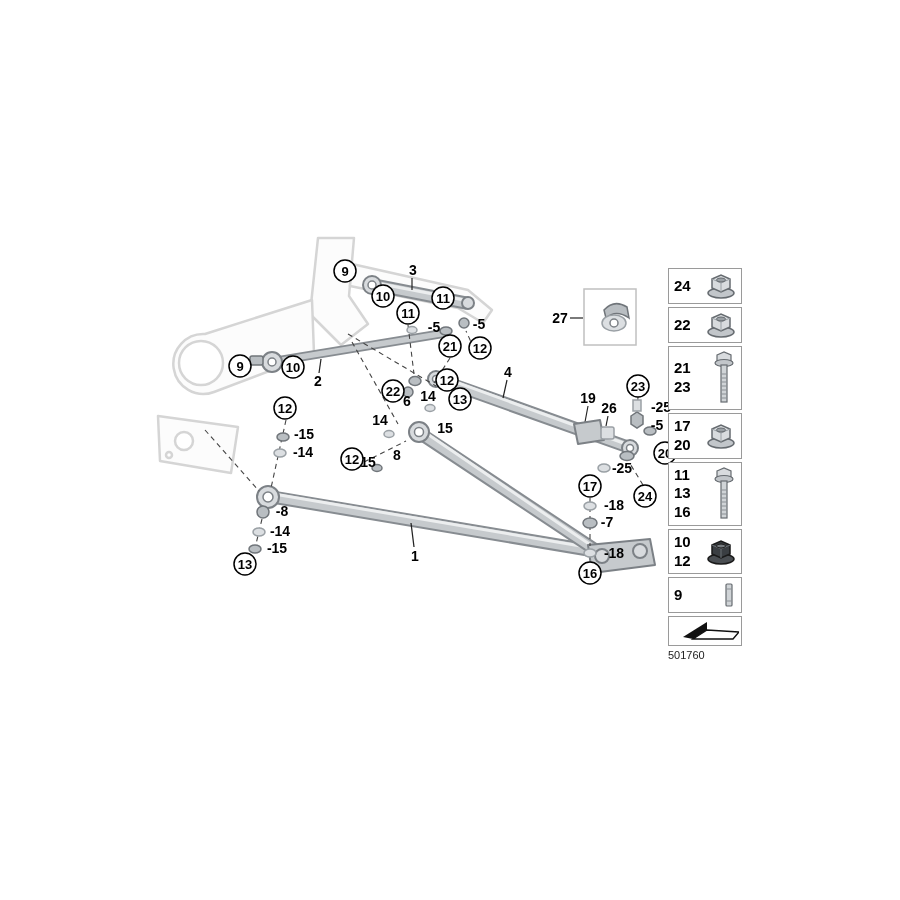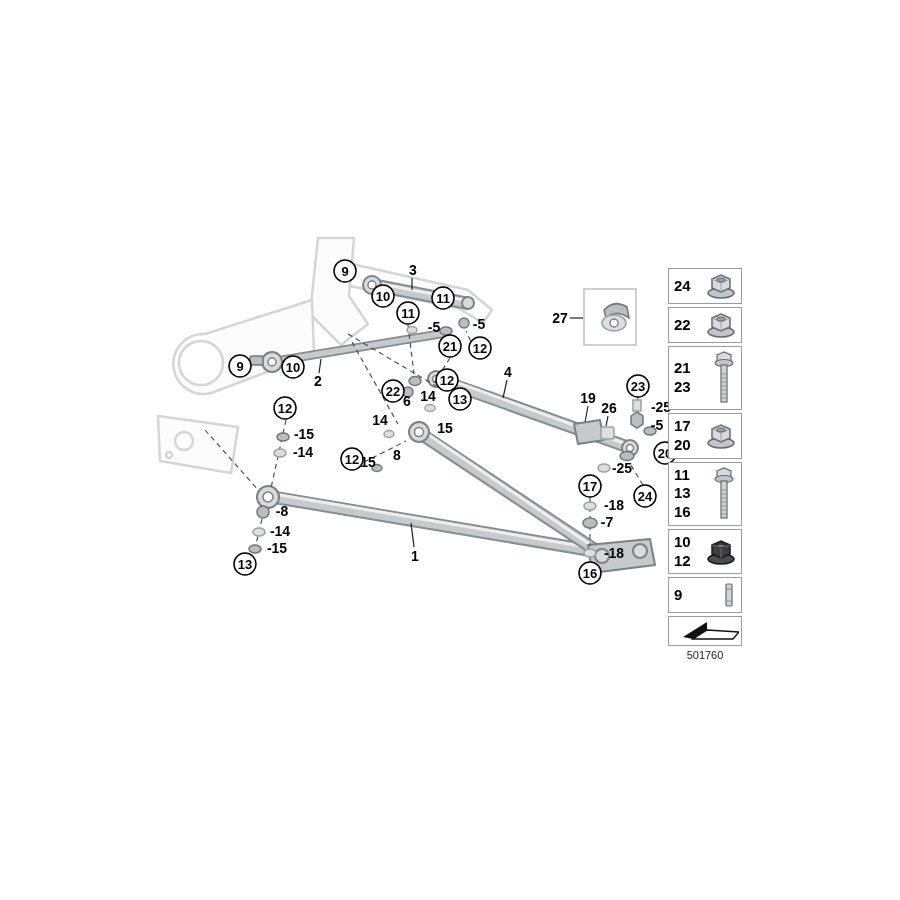--- a/index.html
+++ b/index.html
@@ -23,21 +23,21 @@
   .plate{fill:#c6cacd;stroke:#7c8186;stroke-width:2;stroke-linejoin:round}
   .leader{stroke:#222;stroke-width:1.2}
   .dashleader{stroke:#444;stroke-width:1.1;stroke-dasharray:5 4;fill:none}
   .inset-rect{fill:#fff;stroke:#c0c0c0;stroke-width:1.5}
 
   .legend{position:absolute;left:668px;top:268px;width:74px}
   .legend-box{border:1.5px solid #9a9a9a;background:#fff;display:flex;align-items:center;justify-content:space-between;padding:3px 5px;margin-bottom:3px;min-height:30px}
   .legend-box.icon-only{justify-content:center;min-height:24px;padding:2px}
   .legend-nums{display:flex;flex-direction:column;font-weight:bold;font-size:15px;line-height:1.25;color:#000}
   .legend-icon{display:flex;align-items:center;justify-content:center;margin-left:auto}
-  .diagram-number{font-size:11px;color:#222;text-align:center;margin-top:2px;font-family:"Liberation Sans",sans-serif}
+  .diagram-number{font-size:11px;color:#222;text-align:left;margin-top:2px;font-family:"Liberation Sans",sans-serif}
 </style>
 </head>
 <body>
 
 <div class="page">
 
   <svg class="diagram-svg" width="900" height="900" viewBox="0 0 900 900">
 
     <g>
       <path class="frame" d="M318,238 L354,238 L349,296 L368,324 L341,345 L310,314 Z"></path>

